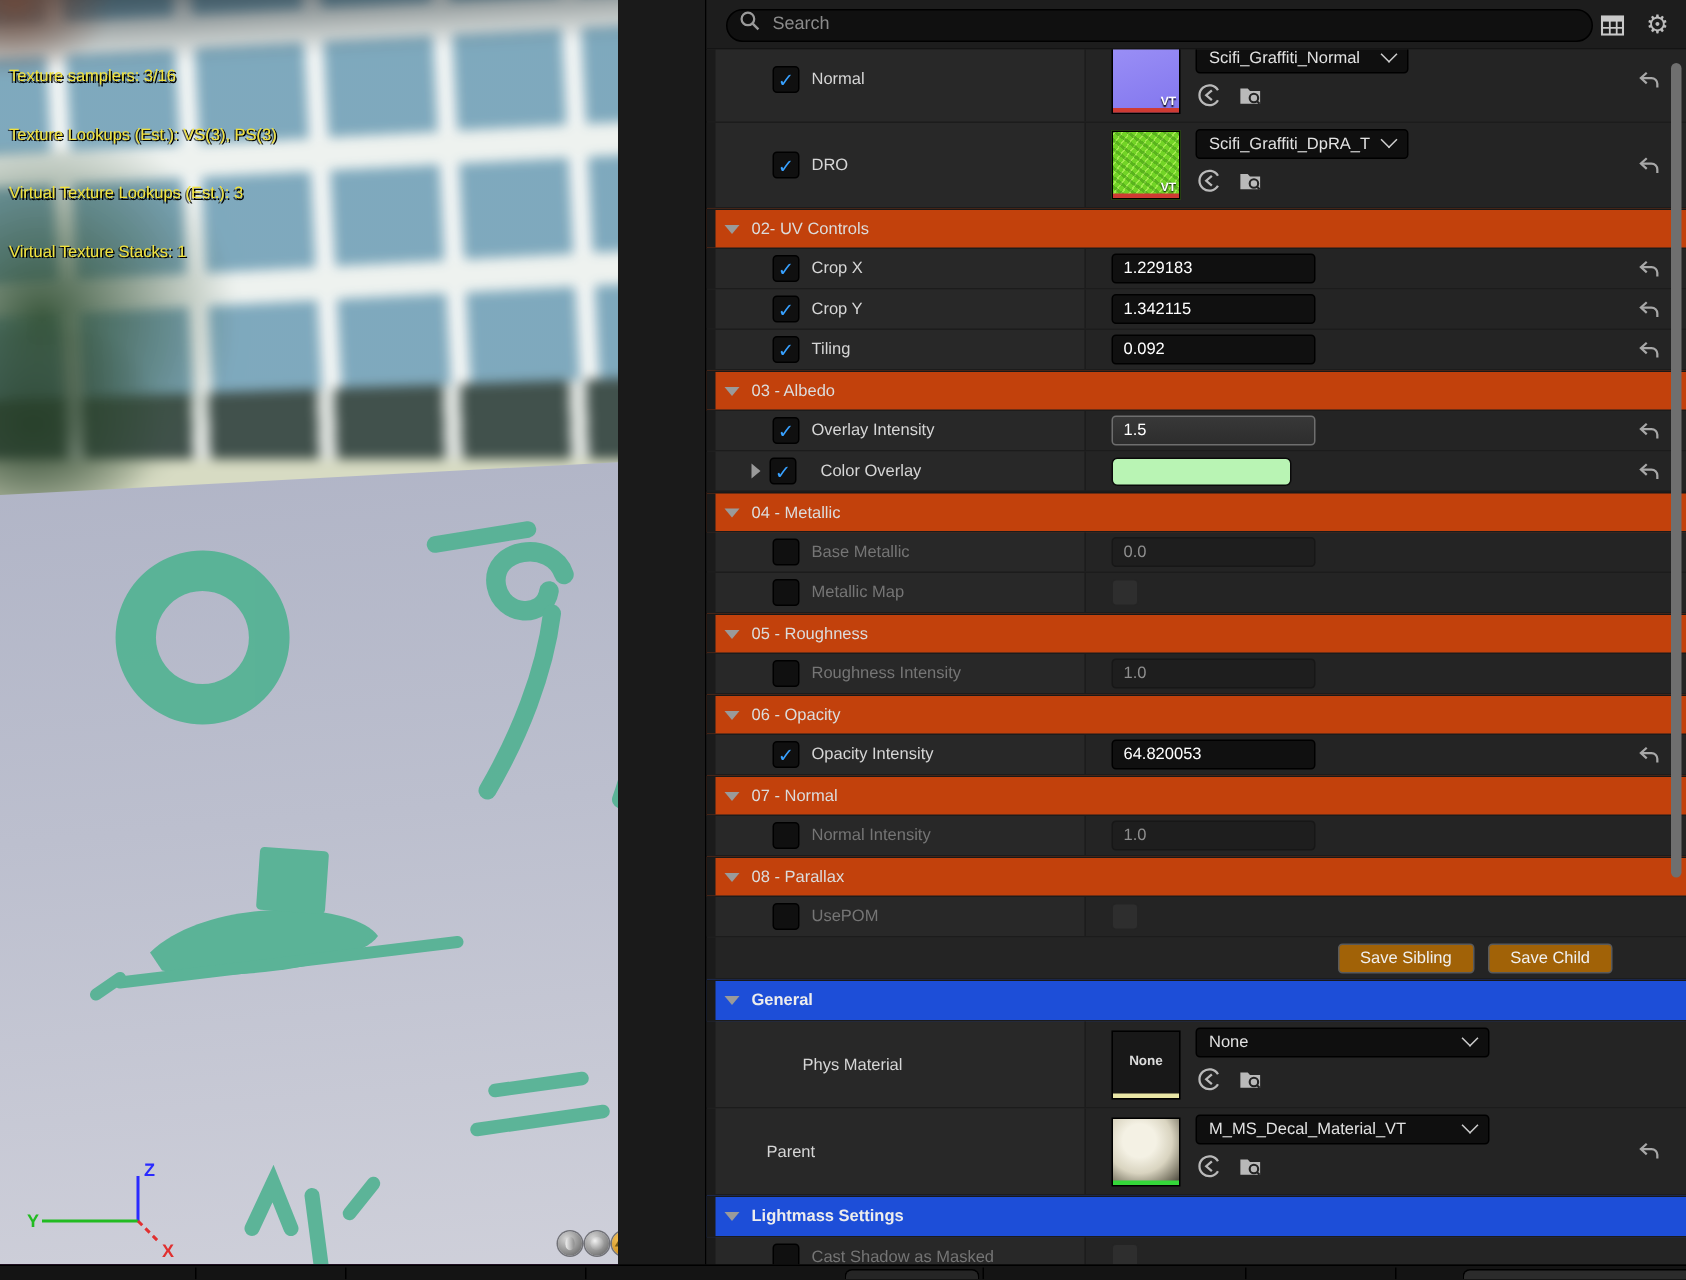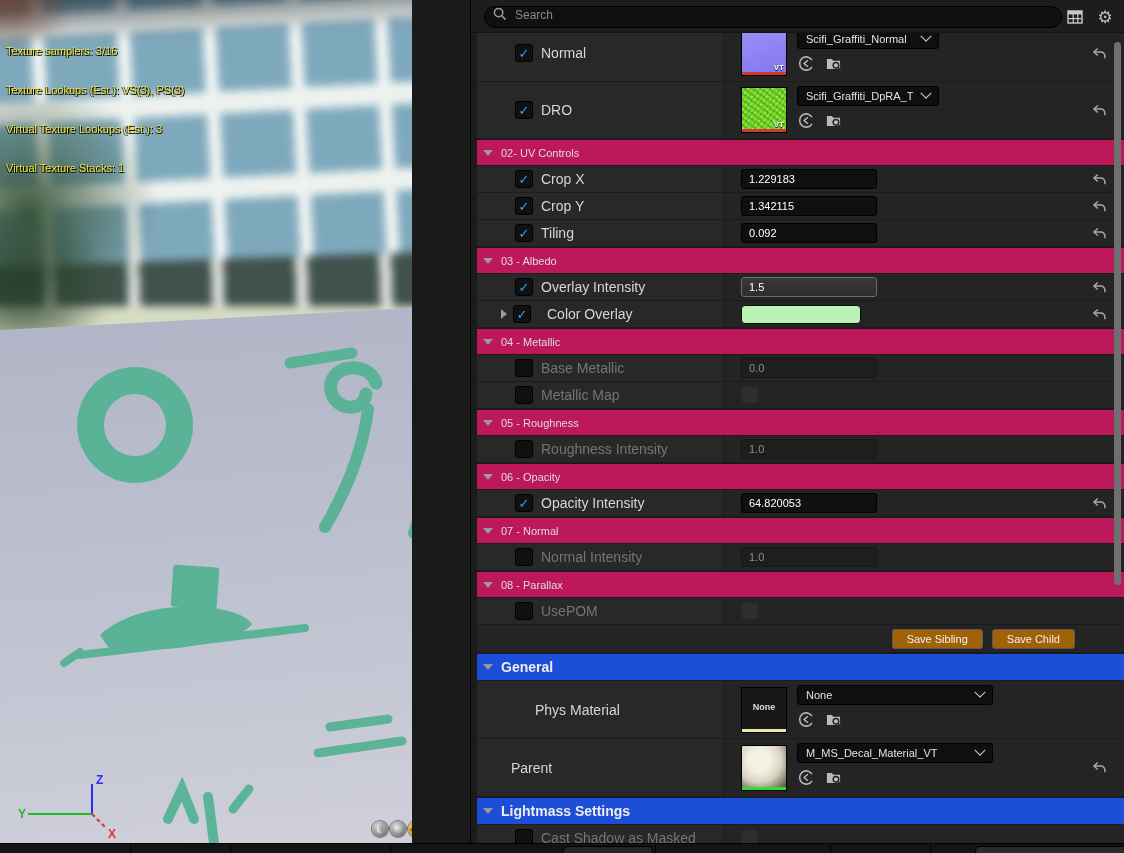--- a/index.html
+++ b/index.html
@@ -63,26 +63,26 @@
   .searchbox input::placeholder{color:#8a8a8a;}
   .tb-icon{position:absolute;top:7px;width:20px;height:20px;display:flex;align-items:center;justify-content:center;}
 
   #rows{position:absolute;left:0;top:33px;width:654px;height:810px;overflow:hidden;}
   .row{position:relative;box-sizing:border-box;border-bottom:1px solid #1c1c1c;
     background:linear-gradient(90deg,#282828 0,#282828 252px,#242424 252px);display:flex;align-items:center;}
   .row::before{content:"";position:absolute;left:0;top:0;bottom:0;width:6px;background:#1b1b1b;}
   .row::after{content:"";position:absolute;left:252px;top:0;bottom:0;width:1px;background:#1c1c1c;}
   .row.clip-top{margin-top:-8px;}
   .r-texture,.r-asset{align-items:center;}
-  .r-section{background:#be185d;border-top:1px solid #191919;}
+  .r-section{background:#c2410c;border-top:1px solid #191919;}
   .r-section::after{display:none;}
   .r-header{background:#1d4ed8;border-top:1px solid #191919;}
   .r-header::after{display:none;}
   .r-header .lbl{font-weight:bold;color:#ededed;}
-  .lbl{font-size:14px;color:#d6d6d6;}
+  .lbl{font-size:11px;color:#d6d6d6;}
   .lbl.dis{color:#757575;}
   .sec-lbl{font-size:11px;color:#dcdcdc;}
 
   .tri-down{width:0;height:0;border-left:5px solid transparent;border-right:5px solid transparent;border-top:6px solid #9a9a9a;margin:0 8px 0 12px;flex:0 0 auto;}
   .tri-right{width:0;height:0;border-top:5px solid transparent;border-bottom:5px solid transparent;border-left:6px solid #9a9a9a;margin:0 6px 0 30px;flex:0 0 auto;}
 
   .cb{width:16px;height:16px;background:#101010;border:1px solid #000;border-radius:3px;margin-left:44px;margin-right:8px;
     display:flex;align-items:center;justify-content:center;flex:0 0 auto;}
   .cb.nolm{margin-left:0;}
   .cb .ck{color:#38a1ff;font-size:13px;font-weight:bold;line-height:1;}

